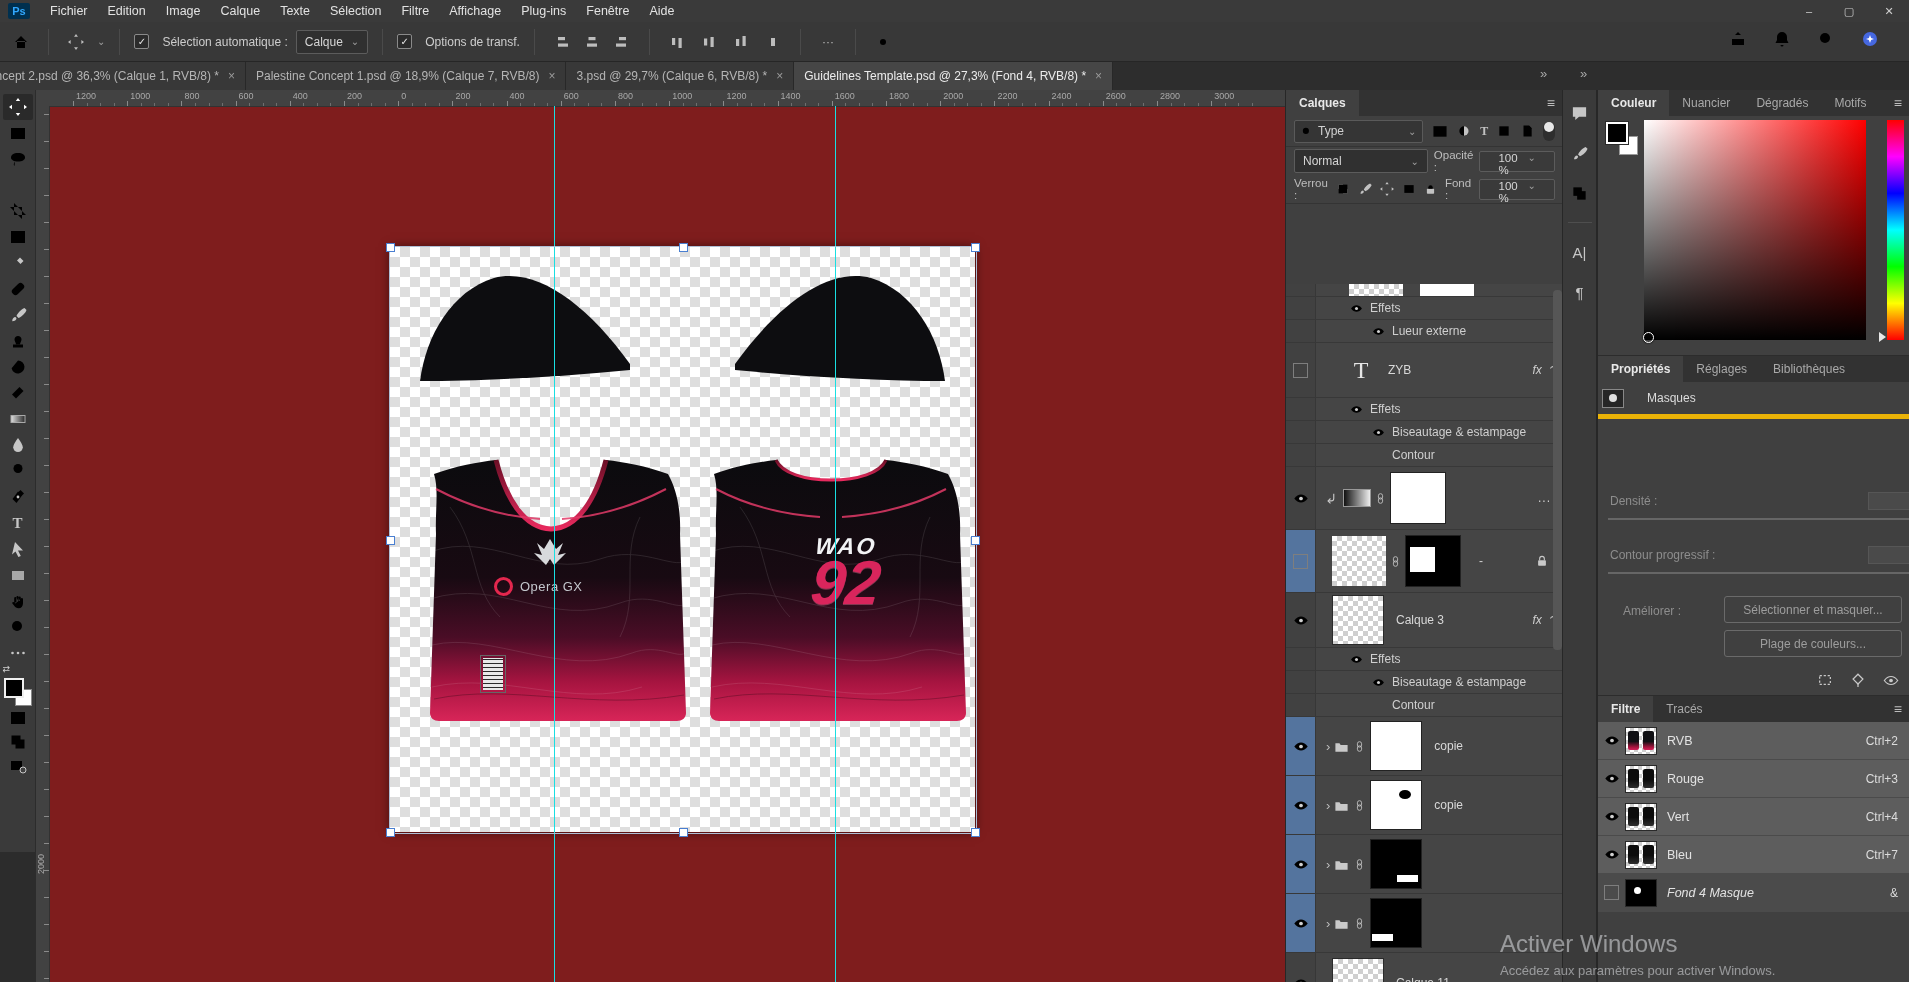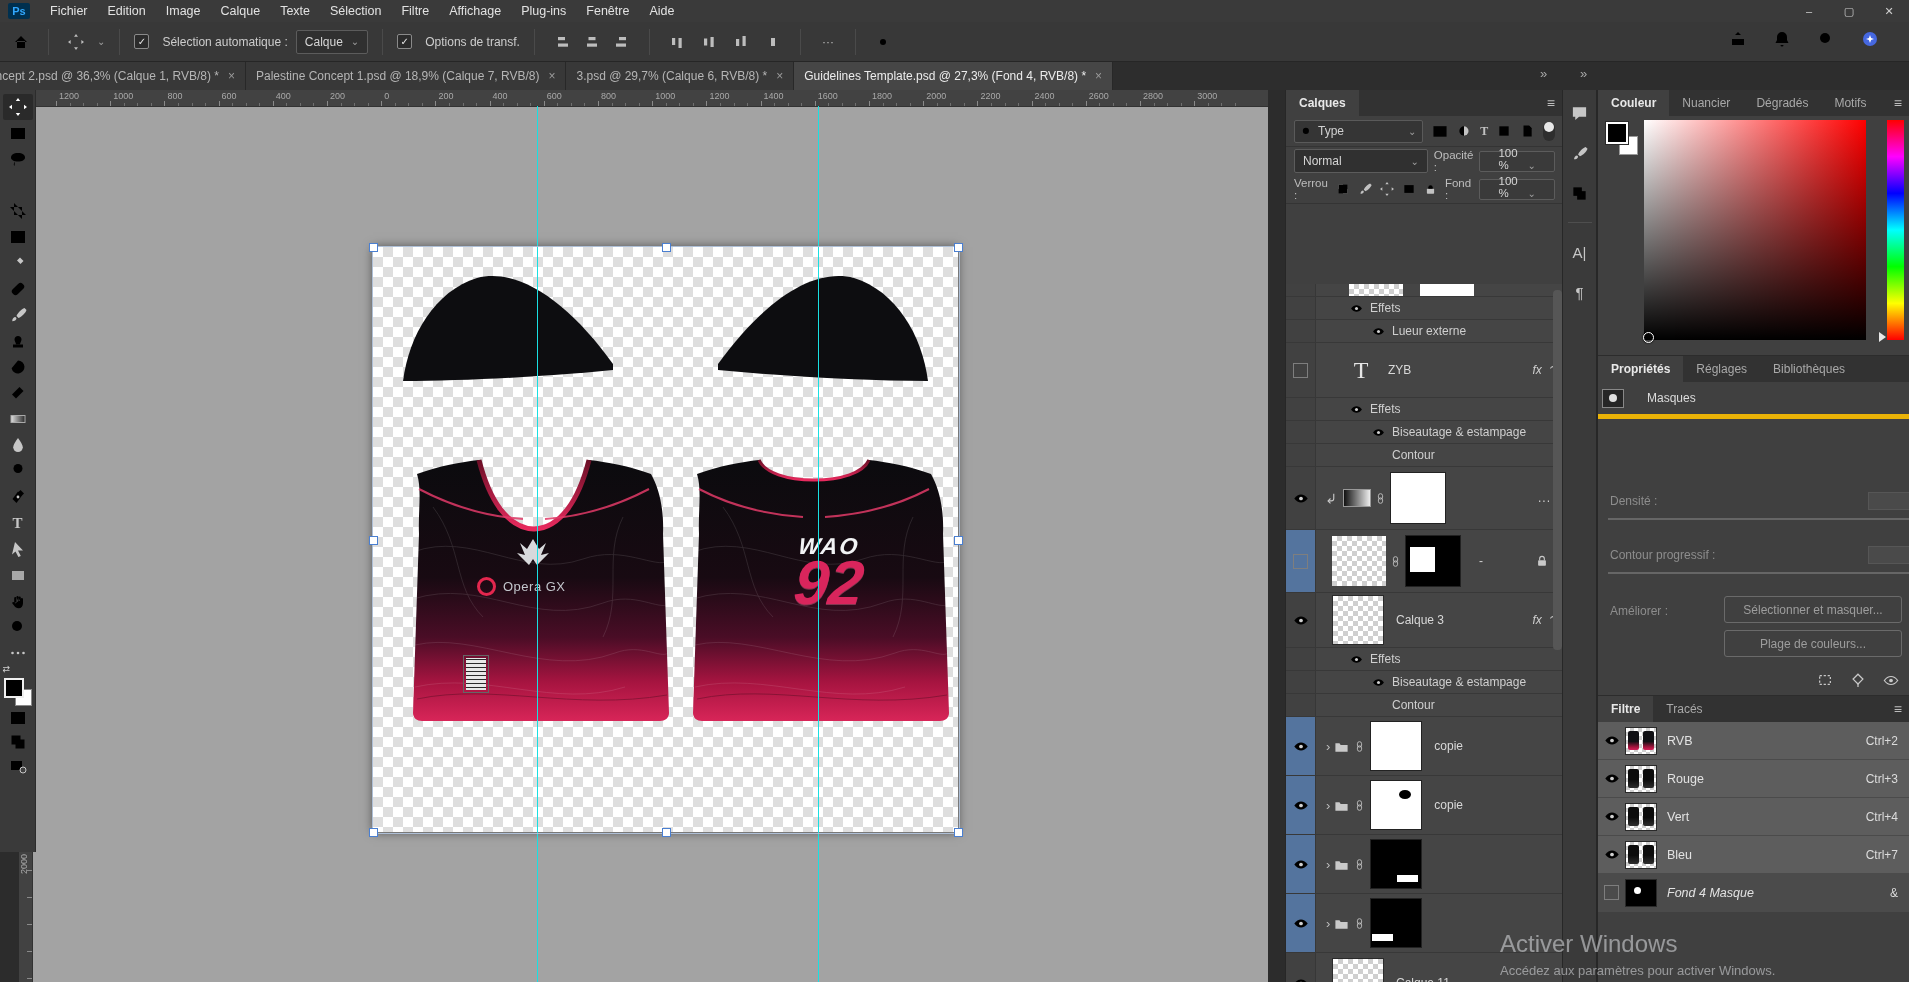--- a/index.html
+++ b/index.html
@@ -46,21 +46,21 @@
   .tool{width:30px;height:26px;display:flex;align-items:center;justify-content:center;color:#c6c6c6}
   .tool.selected{background:#2a2a2a;color:#fff;border-radius:2px}
   .tool-type-glyph{font-size:15px;font-weight:bold;color:inherit;font-family:"Liberation Serif",serif}
   #tool-colors{margin-top:6px;position:relative;width:30px;height:34px}
   #fg-swatch{position:absolute;left:1px;top:6px;width:16px;height:16px;background:#000;border:2px solid #f0f0f0;z-index:2}
   #bg-swatch{position:absolute;left:12px;top:17px;width:15px;height:15px;background:#fff;border:1px solid #888}
   #swap-colors{position:absolute;left:0;top:-8px;font-size:9px;color:#cfcfcf}
   .tool-bottom{width:30px;height:24px;display:flex;align-items:center;justify-content:center;color:#c6c6c6}
 
   
-  #canvas{left:19px;top:90px;width:1249px;height:892px;background:#a3a3a3;overflow:hidden}
+  #canvas{left:36px;top:90px;width:1249px;height:892px;background:#7f1d1d;overflow:hidden}
   #hruler{position:absolute;left:0;top:0;width:100%;height:16px;background:#424242;border-bottom:1px solid #323232;z-index:4}
   .hruler-label{position:absolute;top:1px;font-size:9px;color:#a9a9a9}
   .hruler-tick{position:absolute;bottom:0;width:1px;height:5px;background:#8a8a8a}
   .hruler-tick.minor{height:3px;background:#6f6f6f}
   #vruler{position:absolute;left:0;top:16px;width:13px;bottom:0;background:#424242;border-right:1px solid #323232;z-index:4}
   .vruler-tick{position:absolute;right:0;height:1px;width:5px;background:#8a8a8a}
   #vruler-label{position:absolute;left:0;top:748px;font-size:9px;color:#a9a9a9;writing-mode:vertical-rl;transform:rotate(180deg)}
 
   #artboard{position:absolute;left:354px;top:157px;width:585px;height:585px;
     background-image:linear-gradient(45deg,#dedede 25%,transparent 25%,transparent 75%,#dedede 75%),
@@ -89,21 +89,21 @@
   .panel-tab.active{background:#404040;color:#e8e8e8;font-weight:bold}
   .panel-burger{position:absolute;right:8px;color:#bdbdbd;font-size:14px}
   #filter-row{height:30px;display:flex;align-items:center;gap:9px;padding:0 8px;border-bottom:1px solid #343434}
   #search-box{display:flex;align-items:center;gap:6px;width:118px;height:21px;background:#353535;border:1px solid #5a5a5a;
               border-radius:2px;padding:0 6px;color:#d0d0d0}
   .filt-icon{color:#c2c2c2}
   #filter-toggle{margin-left:auto;width:12px;height:19px;background:#2e2e2e;border-radius:6px;position:relative}
   #filter-toggle::after{content:"";position:absolute;left:1px;top:0;width:10px;height:10px;border-radius:50%;background:#e8e8e8}
   #blend-row{height:28px;display:flex;align-items:center;gap:6px;padding:0 8px}
   #blend-select{width:142px}
-  .val-box{display:flex;align-items:flex-end;gap:5px;background:#3a3a3a;border:1px solid #5c5c5c;border-radius:2px;height:19px;padding:0 18px;color:#d6d6d6;font-size:11.5px}
+  .val-box{display:flex;align-items:flex-start;gap:5px;background:#3a3a3a;border:1px solid #5c5c5c;border-radius:2px;height:19px;padding:0 18px;color:#d6d6d6;font-size:11.5px}
   .mini-label{color:#bdbdbd;font-size:11.5px}
   #lock-row{height:28px;display:flex;align-items:center;gap:8px;padding:0 8px;border-bottom:1px solid #343434}
   .lock-ic{color:#c2c2c2}
   #layer-list{position:absolute;left:0;top:194px;right:0;bottom:0;overflow:hidden}
   .lrow{position:relative;display:flex;align-items:center;border-bottom:1px solid #383838;background:#454545}
   .eyecol{width:29px;align-self:stretch;border-right:1px solid #373737;display:flex;align-items:center;justify-content:center;flex:none;background:#414141}
   .eyecol.blue{background:#54749e}
   .eyebox{width:13px;height:13px;border:1px solid #7e7e7e;background:transparent}
   .eye{color:#d0d0d0}
   .lthumb{flex:none;background-image:linear-gradient(45deg,#cfcfcf 25%,transparent 25%,transparent 75%,#cfcfcf 75%),
@@ -1151,21 +1151,21 @@
     <div id="masks-row">
       <span id="masks-icon"></span>
       <span style="color:#dcdcdc">Masques</span>
     </div>
     <div class="abs dim-label" style="left:12px;top:138px">Densité :</div>
     <div class="abs dim-box" style="right:14px;top:136px"></div>
     <div class="slider-line" style="top:162px"></div>
     <div class="abs dim-label" style="left:12px;top:192px">Contour progressif :</div>
     <div class="abs dim-box" style="right:14px;top:190px"></div>
     <div class="slider-line" style="top:216px"></div>
-    <div class="abs dim-label" style="left:12px;top:248px">Améliorer :</div>
+    <div class="abs dim-label" style="left:25px;top:248px">Améliorer :</div>
     <div class="refine-btn" style="top:240px">Sélectionner et masquer...</div>
     <div class="refine-btn" style="top:274px">Plage de couleurs...</div>
     <div id="props-footer">
       <span class="icon" id="pf-sel">
           <svg width="16" height="16" viewBox="0 0 18 18">
             <rect x="3" y="4" width="12" height="10" stroke-dasharray="2.5 2"></rect>
           </svg>
         </span>
       <span class="icon" id="pf-apply">
           <svg width="16" height="16" viewBox="0 0 18 18">

